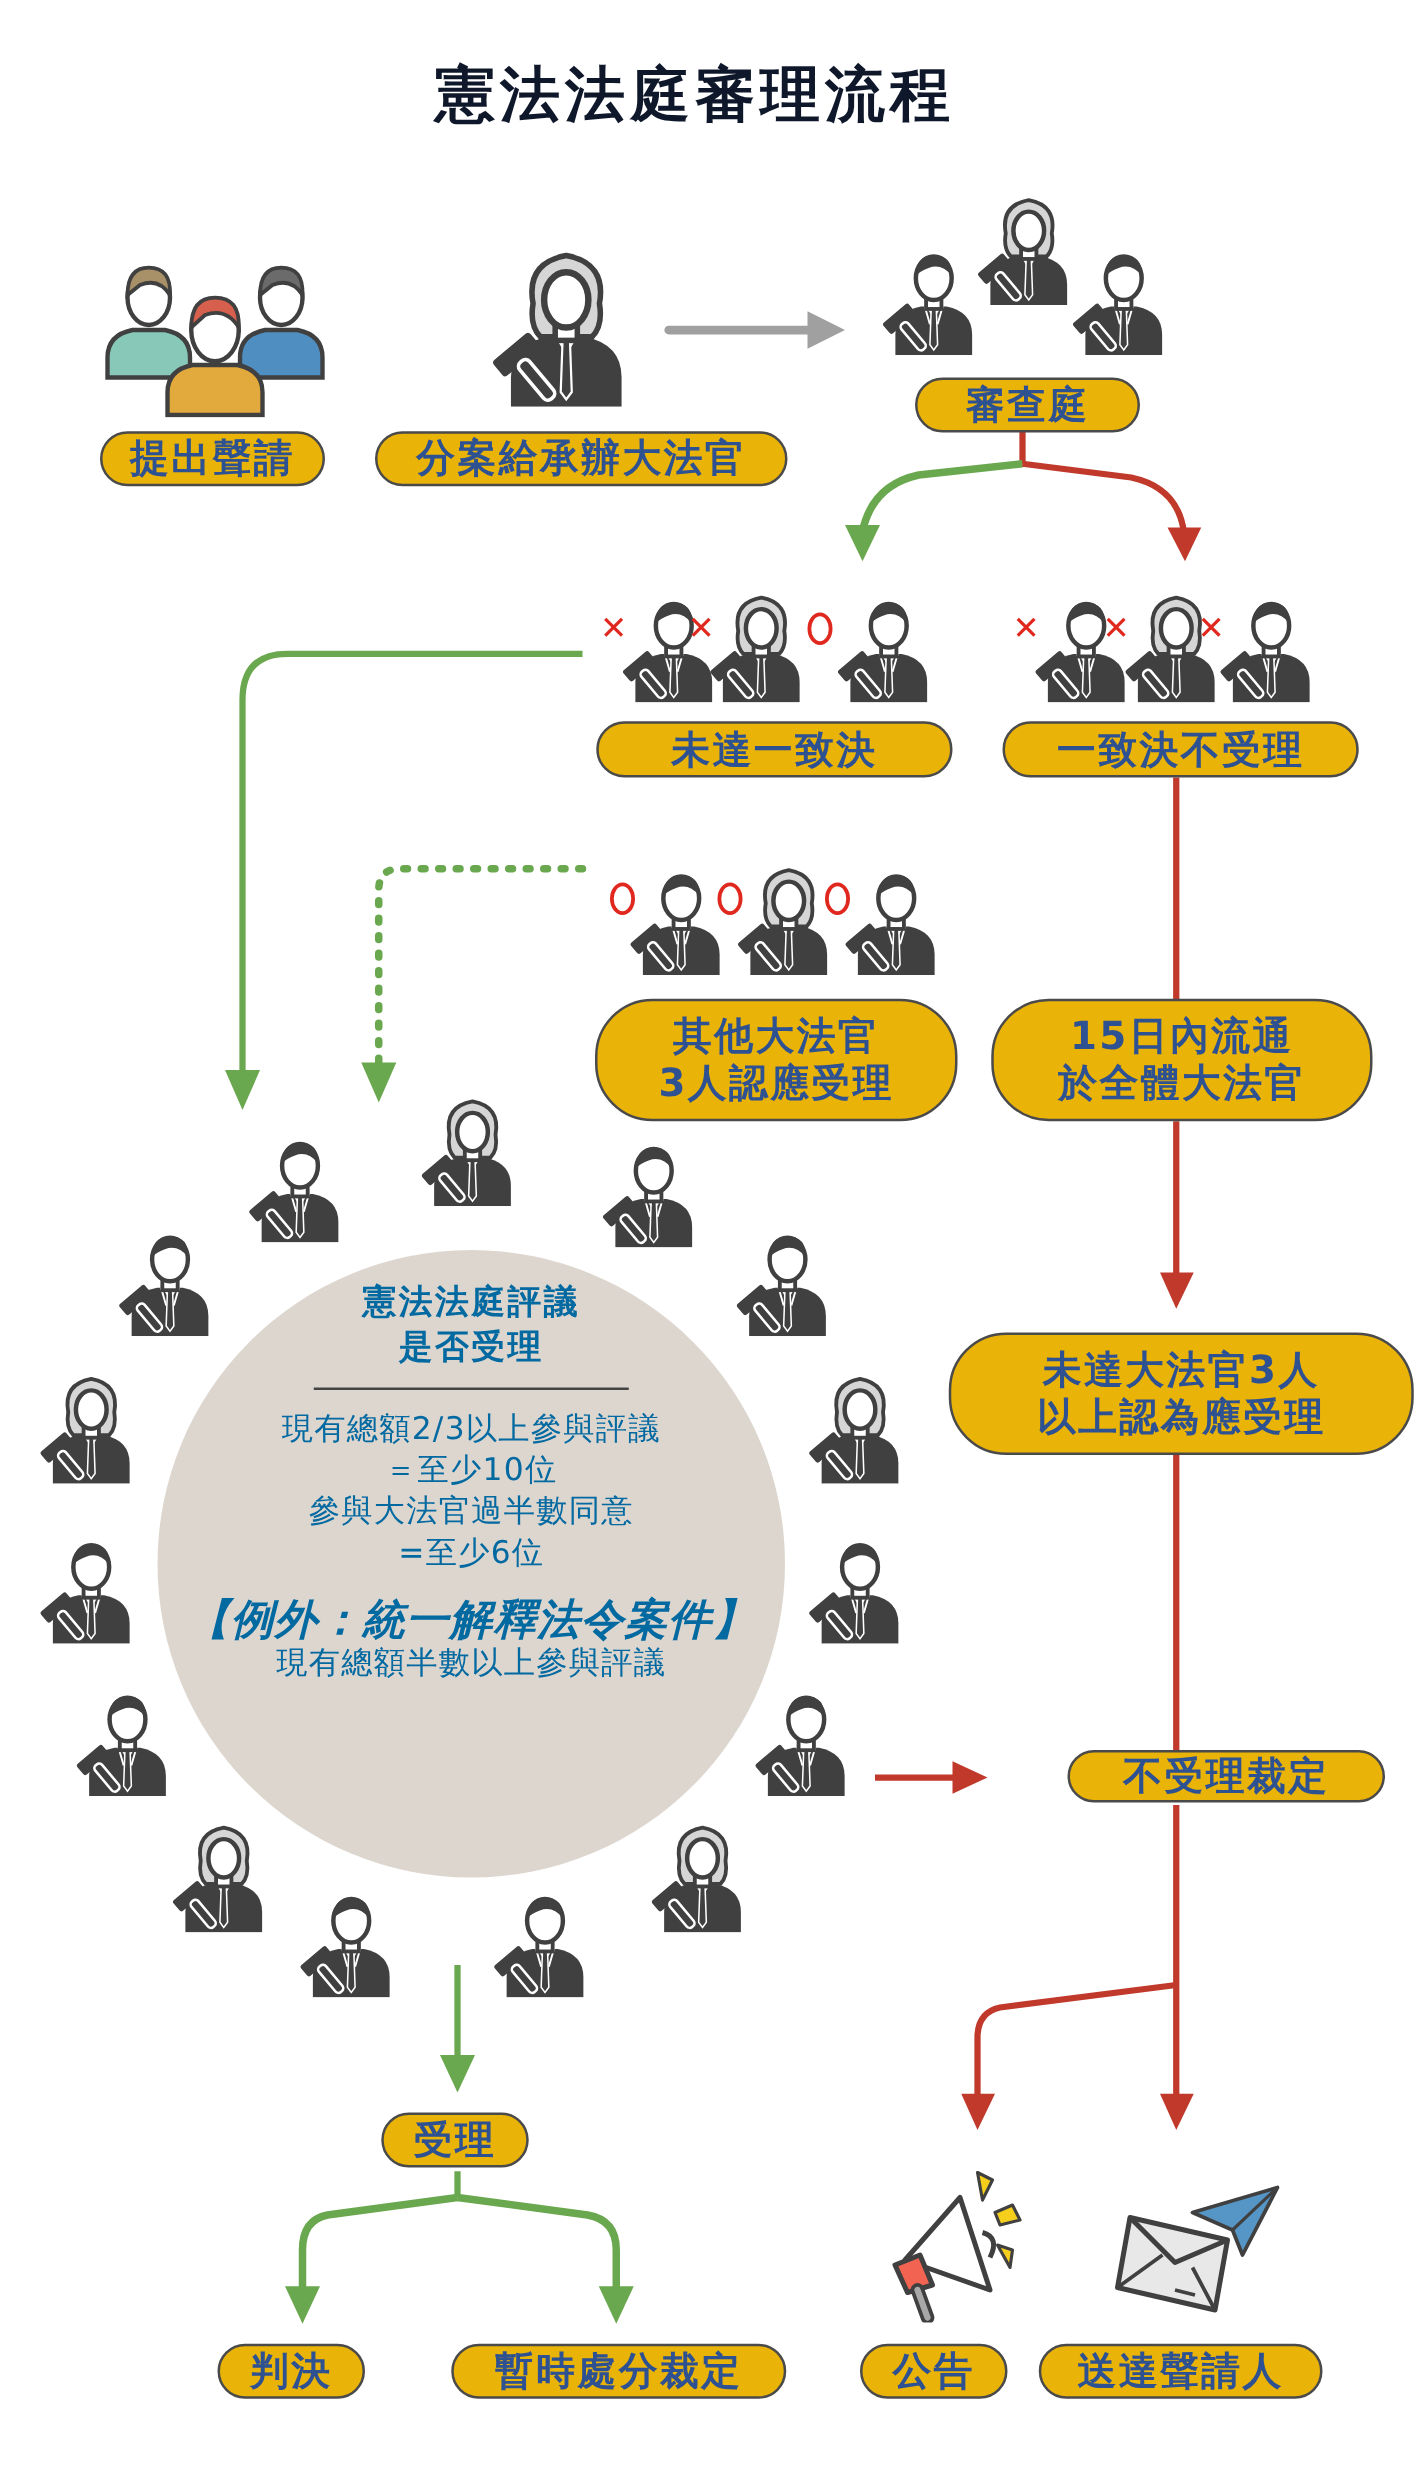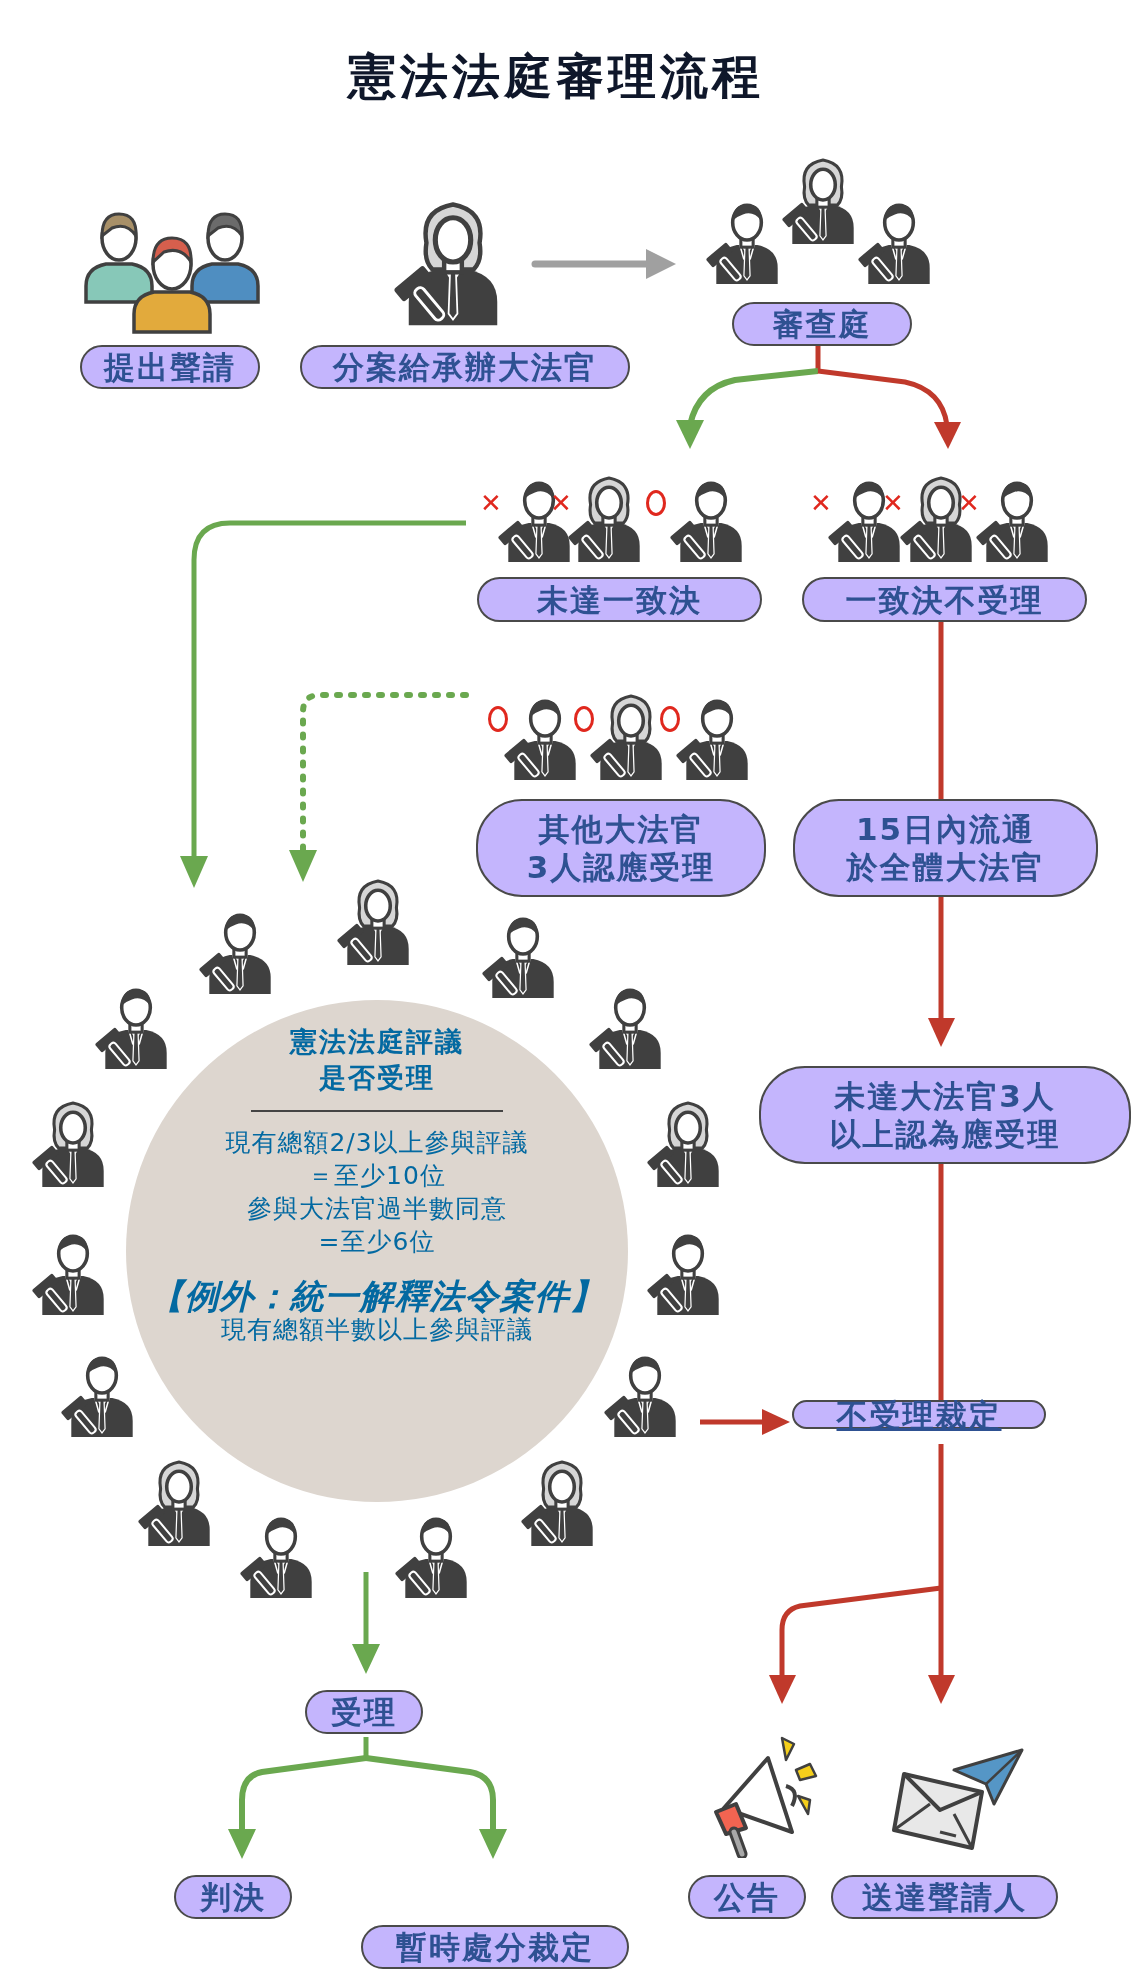--- a/index.html
+++ b/index.html
@@ -2,21 +2,21 @@
 <html><head>
 <meta charset="utf-8">
 <style>
   html, body { margin:0; padding:0; background:#ffffff; }
   body { width:1138px; height:1984px; position:relative; overflow:hidden;
          font-family:"DejaVu Sans","Liberation Sans",sans-serif; }
   .abs { position:absolute; }
   #title { left:0; width:1112px; top:46px; text-align:center; font-size:48px; font-weight:bold;
            color:#0f172a; letter-spacing:4px; line-height:60px; }
   .pill { position:absolute; box-sizing:border-box; border:2px solid #4a4a4a; border-radius:30px;
-          background:#c4b5fd; color:#2e5192; font-weight:bold; text-align:center;
+          background:#eab308; color:#2e5192; font-weight:bold; text-align:center;
           display:flex; align-items:center; justify-content:center; letter-spacing:2px;
           font-size:31px; line-height:38px; white-space:pre-line; }
   .pill.two { border-radius:46px; }
   #circle-disc { position:absolute; left:126px; top:1000px; width:502px; height:502px; border-radius:50%;
                  background:#ddd6cf; }
   #circle-text { position:absolute; left:146px; top:1010px; width:462px; text-align:center; color:#0369a1; }
   #circle-title { font-size:27px; font-weight:bold; line-height:36px; margin-top:14px; letter-spacing:2px; }
   #circle-rule { width:252px; height:0; border-top:2px solid #444; margin:14px auto 14px auto; }
   .ctext { font-size:25px; line-height:33px; letter-spacing:1px; }
   .cbold { font-size:34px; line-height:33px; font-weight:bold; letter-spacing:1px; margin-top:22px;font-style:italic; }
@@ -193,42 +193,42 @@
       <use href="#judge-m"></use>
     </svg>
 </div>
 <div class="pill two" style="left:476px;top:799px;width:290px;height:98px;">其他大法官
 3人認應受理</div>
 <div class="pill two" style="left:793px;top:799px;width:305px;height:98px;">15日內流通
 於全體大法官</div>
 
 <div class="pill two" style="left:759px;top:1066px;width:372px;height:98px;">未達大法官3人
 以上認為應受理</div>
-<div class="pill" style="left:792px;top:1400px;width:254px;height:29px;text-decoration:underline;">不受理裁定</div>
+<div class="pill" style="left:854px;top:1400px;width:254px;height:42px;">不受理裁定</div>
 
 <div id="circle-disc"></div>
 <div id="circle-text">
   <div id="circle-title">
     <div>憲法法庭評議</div>
     <div>是否受理</div>
   </div>
   <div id="circle-rule"></div>
   <div class="ctext">現有總額2/3以上參與評議</div>
   <div class="ctext">＝至少10位</div>
   <div class="ctext">參與大法官過半數同意</div>
   <div class="ctext">=至少6位</div>
   <div class="cbold">【例外：統一解釋法令案件】</div>
   <div class="ctext">現有總額半數以上參與評議</div>
 </div>
 
 <div id="justice-ring"></div>
 
 <div class="pill" style="left:305px;top:1690px;width:118px;height:44px;">受理</div>
 <div class="pill" style="left:174px;top:1875px;width:118px;height:44px;">判決</div>
-<div class="pill" style="left:361px;top:1925px;width:268px;height:44px;">暫時處分裁定</div>
+<div class="pill" style="left:361px;top:1875px;width:268px;height:44px;">暫時處分裁定</div>
 
 <div class="abs" style="left:706px;top:1728px;width:124px;height:130px;">
   <svg width="124" height="130" viewBox="0 0 124 130">
     <path d="M18 80 L62 30 L86 104 Z" fill="#fff" stroke="#404040" stroke-width="4" stroke-linejoin="round"></path>
     <path d="M80 58 Q94 62 86 78" fill="#fff" stroke="#404040" stroke-width="4"></path>
     <path d="M10 84 L30 76 L40 100 L20 106 Z" fill="#f26451" stroke="#404040" stroke-width="4" stroke-linejoin="round"></path>
     <path d="M28 104 L36 126" stroke="#404040" stroke-width="11" stroke-linecap="round"></path>
     <path d="M28 104 L36 126" stroke="#a8a8a8" stroke-width="5" stroke-linecap="round"></path>
     <path d="M76 10 L88 16 L80 32 Z" fill="#f5cf1b" stroke="#404040" stroke-width="2.5" stroke-linejoin="round"></path>
     <path d="M90 42 L104 36 L110 48 L94 52 Z" fill="#f5cf1b" stroke="#404040" stroke-width="2.5" stroke-linejoin="round"></path>

